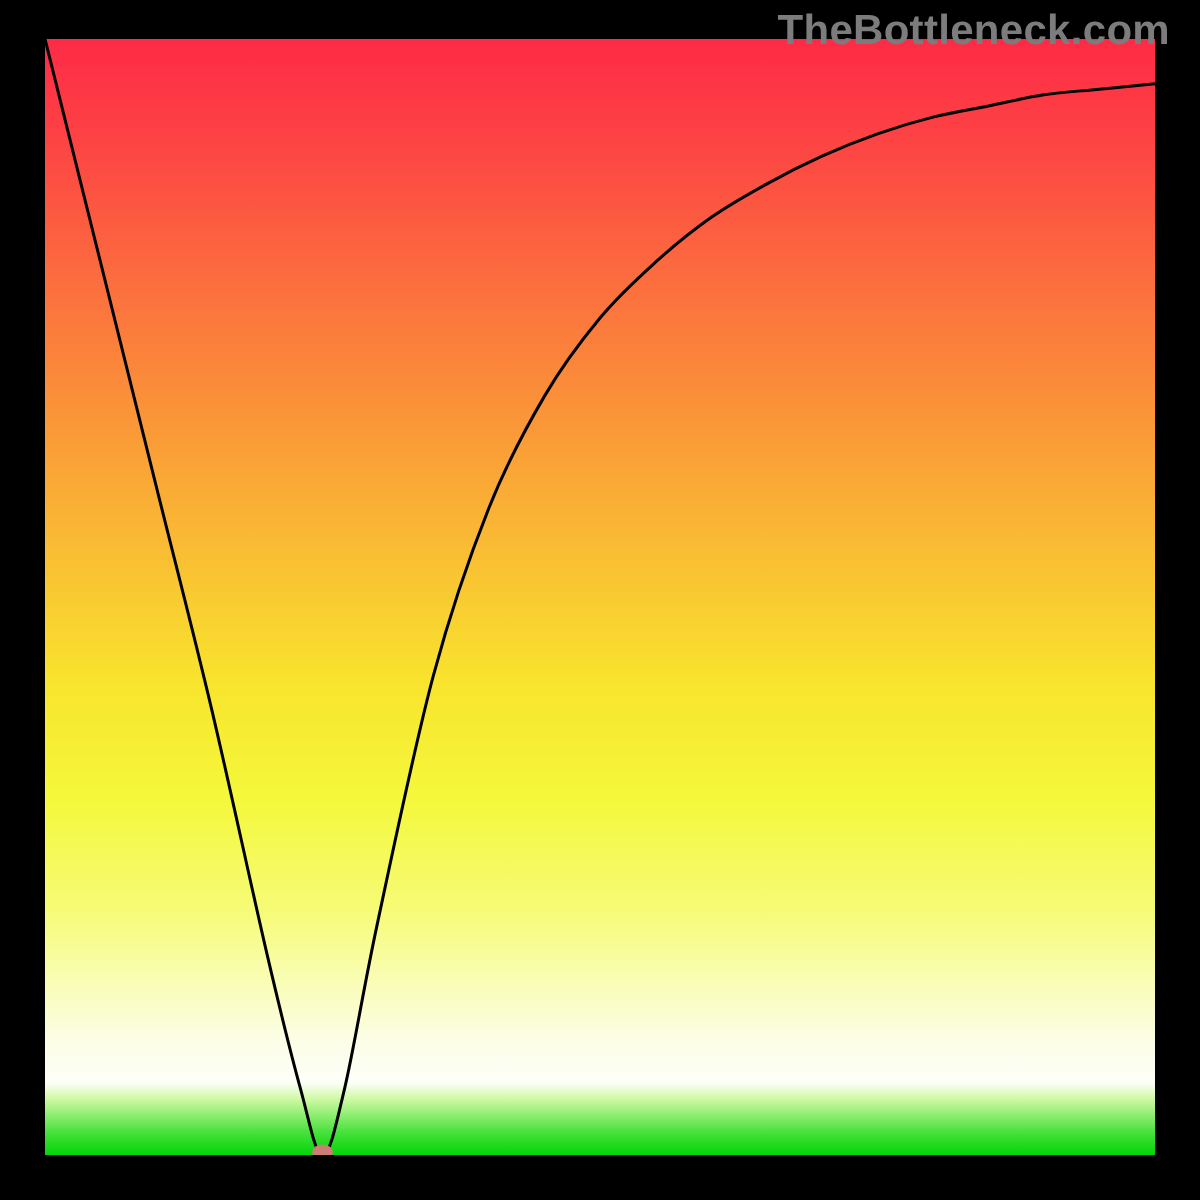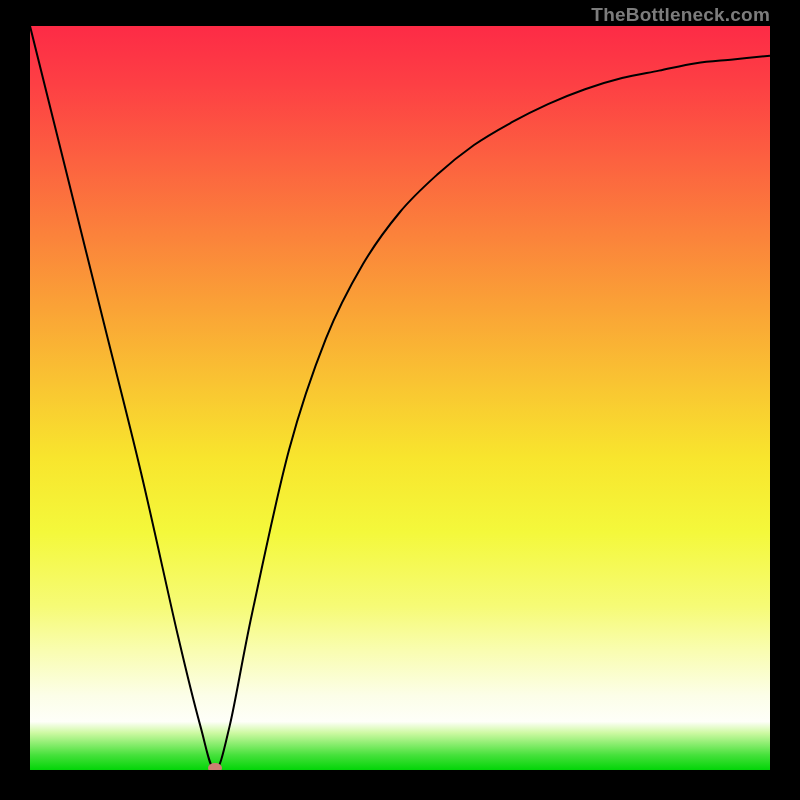--- a/index.html
+++ b/index.html
@@ -31,23 +31,23 @@
       #fefff9 93.5%,
       #cef9a3 95%,
       #8aed6f 96.5%,
       #46e13b 98%,
       #02d507 100%
     );
   }
   .watermark {
     position: absolute;
     top: 4px;
-    right: 30px;
+    right: 20px;
     font-family: Arial, Helvetica, sans-serif;
-    font-size: 19px;
+    font-size: 28px;
     font-weight: bold;
     color: #7c7c7c;
     letter-spacing: 0.2px;
   }
   svg.curve {
     position: absolute;
     left: 0;
     top: 0;
     width: 740px;
     height: 744px;

